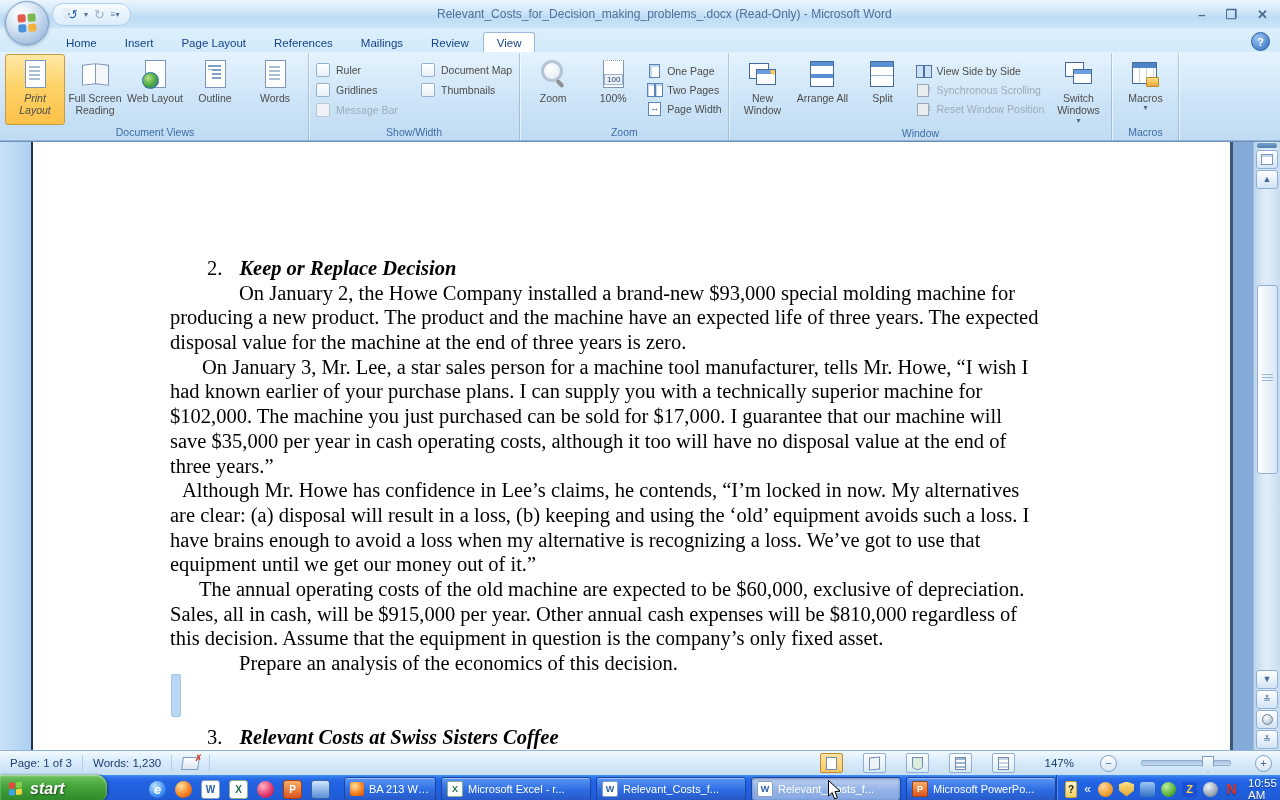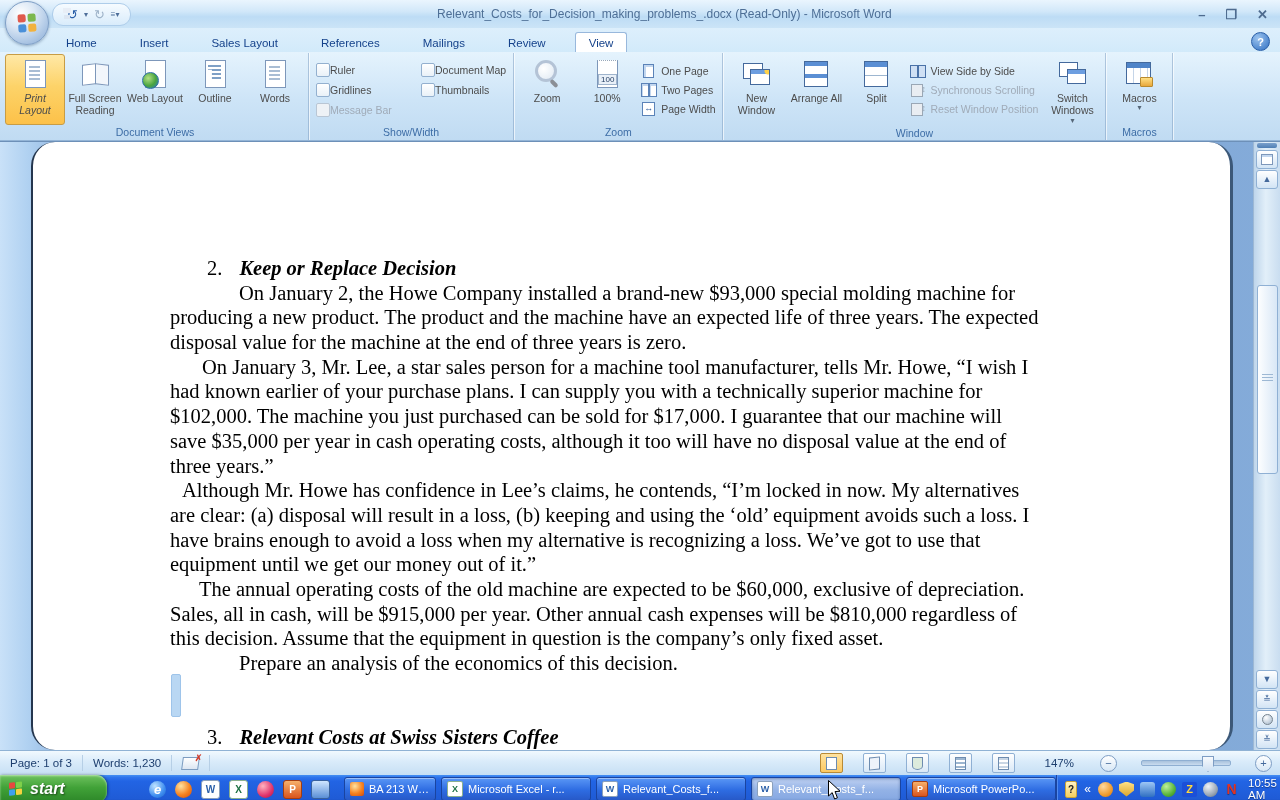--- a/index.html
+++ b/index.html
@@ -46,21 +46,21 @@
   .group-body{flex:1;display:flex;align-items:stretch;}
   .group-label{font-size:10.5px;color:#3d6da6;text-align:center;padding:1px 6px 2px;}
   .bigbtn{width:56px;display:flex;flex-direction:column;align-items:center;padding:3px 1px 1px;
           border:1px solid transparent;border-radius:3px;font-size:10.5px;color:#4c4c4c;text-align:center;
           line-height:1.18;cursor:default;}
   .bigbtn.active{background:linear-gradient(#ffe8a6,#fdd369 45%,#fcc149);border-color:#c79c45;font-style:italic;}
   .bigbtn .blabel{margin-top:2px;}
   .drop::after{content:"▾";display:block;font-size:8px;color:#567;line-height:7px;}
   .smallitem{display:flex;align-items:center;gap:5px;font-size:10.5px;color:#4c4c4c;padding:2px 4px;cursor:default;white-space:nowrap;}
   .smallitem.disabled{color:#a0abb8;}
-  .chk{display:flex;align-items:center;font-size:10.5px;color:#4c4c4c;padding:2px 4px;cursor:default;white-space:nowrap;}
+  .chk{display:flex;align-items:center;gap:6px;font-size:10.5px;color:#4c4c4c;padding:2px 4px;cursor:default;white-space:nowrap;}
   .chk.disabled{color:#a0abb8;}
   .box{width:12px;height:12px;background:linear-gradient(#fff,#e9f1f8);border:1px solid #93b0cf;border-radius:2px;flex:0 0 auto;}
   .chk.disabled .box{border-color:#b9c6d4;background:#eef2f6;}
   .sh-grid{display:grid;grid-template-rows:repeat(3,20px);grid-auto-flow:column;grid-template-columns:105px auto;align-content:center;}
   .zoom-small,.win-small{display:flex;flex-direction:column;justify-content:center;}
   
   .icon{width:32px;height:32px;position:relative;display:block;}
   .ic-print::before,.ic-draft::before,.ic-web::before,.ic-outline::before{content:"";position:absolute;left:6px;top:2px;width:19px;height:26px;
       background:#fff;border:1px solid #7d97ba;box-shadow:inset 0 0 0 2px #fff;}
   .ic-print::after,.ic-draft::after{content:"";position:absolute;left:10px;top:8px;width:11px;height:15px;
@@ -103,21 +103,21 @@
   .sic-width::after{content:"↔";position:absolute;left:3px;top:2px;font-size:9px;color:#2f5f9e;}
   .sic-sbs::before{content:"";position:absolute;left:0;top:2px;width:6px;height:11px;background:#cfe0f4;border:1px solid #4a72a8;}
   .sic-sbs::after{content:"";position:absolute;left:8px;top:2px;width:6px;height:11px;background:#cfe0f4;border:1px solid #4a72a8;}
   .sic-gray::before{content:"";position:absolute;left:1px;top:2px;width:10px;height:11px;background:#e9edf2;border:1px solid #9aa7b5;}
   .sic-gray::after{content:"↕";position:absolute;left:11px;top:2px;font-size:9px;color:#9aa7b5;}
   
   .docarea{position:relative;height:608px;overflow:hidden;
            background:linear-gradient(to right,#c9e1f8 0px,#b0d1f1 28px,#8db2de 70px,#7aa4d4 55%,#84abd9 100%);
            border-top:1px solid #6d90b8;}
   .page{position:absolute;left:31px;top:0;width:1197px;height:608px;background:#fff;
-        border-left:2px solid #24364e;border-right:3px solid #3c5878;border-radius:24px;}
+        border-left:2px solid #24364e;border-right:3px solid #3c5878;}
   .textwrap{position:absolute;left:137px;top:114px;font-family:"Liberation Serif",serif;
             font-size:20.5px;line-height:24.7px;color:#000;white-space:nowrap;}
   .dline{height:24.7px;}
   .dline .num{font-style:normal;}
   .dline .ttl{font-weight:bold;font-style:italic;margin-left:17px;}
   .sel-mark{position:absolute;left:138px;top:532px;width:8px;height:41px;background:#b9d7f3;border:1px solid #9ec4ea;border-radius:2px;}
   
   .vscroll{position:absolute;right:0;top:0;width:26px;height:608px;
            background:linear-gradient(to right,#bed5eb,#e2eff9 45%,#c9ddf0);border-left:1px solid #9db8d4;}
   .vs-split{height:5px;margin:1px 3px 2px;background:linear-gradient(#7aa0cc,#4f7fb5);border-radius:2px;}
@@ -229,24 +229,24 @@
   </div>
   <div class="title-text">Relevant_Costs_for_Decision_making_problems_.docx (Read-Only) - Microsoft Word</div>
   <div class="win-controls">
     <span>–</span>
     <span>❐</span>
     <span>✕</span>
   </div>
 </div>
 
 <div class="tabrow">
-  <div style="display:flex;align-items:flex-start;gap:15px;">
+  <div style="display:flex;align-items:flex-start;">
       <div class="tab">Home</div>
       <div class="tab">Insert</div>
-      <div class="tab">Sales Layout</div>
+      <div class="tab">Page Layout</div>
       <div class="tab">References</div>
       <div class="tab">Mailings</div>
       <div class="tab">Review</div>
       <div class="tab active">View</div>
     </div>
   <div class="helpbtn">?</div>
 </div>
 
 <div class="ribbon">
 

